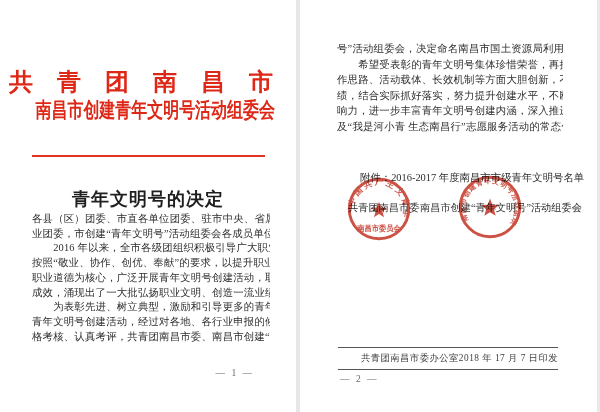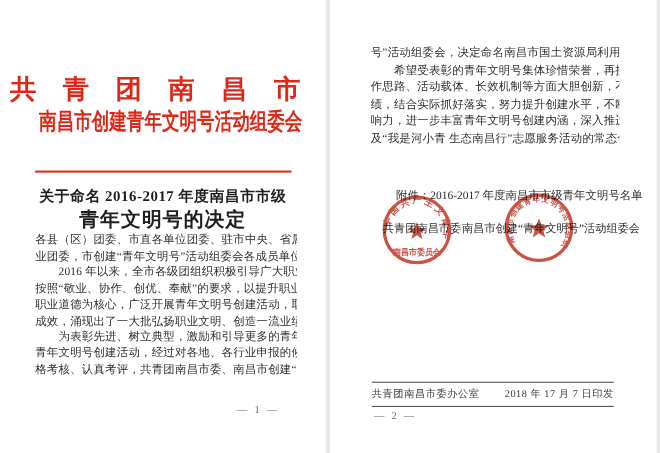--- a/index.html
+++ b/index.html
@@ -43,32 +43,31 @@
   .sig-date{top:216px;left:148px;letter-spacing:1px;}
 
   .seal{mix-blend-mode:multiply;opacity:0.88;}
   .seal-left{top:176px;left:46px;width:66px;height:66px;}
   .seal-right{top:174px;left:157px;width:66px;height:66px;}
 
   .ftr-rule{left:38px;width:220px;height:1px;background:#555;}
   .ftr-rule1{top:347px;}
   .ftr-rule2{top:369px;}
   .ftr-text{top:352px;left:38px;width:220px;font-size:9.3px;color:#3c3c3c;
-            display:flex;justify-content:space-between;letter-spacing:0.5px;}
+            display:flex;justify-content:flex-end;letter-spacing:0.5px;}
 </style>
 </head>
 <body>
 
 <div class="screen">
 
   <div class="page page-left">
     <div class="abs center hdr1">共 青 团 南 昌 市 委</div>
     <div class="abs center hdr2">南昌市创建青年文明号活动组委会</div>
     <div class="abs redrule"></div>
-    <div class="abs center title1">关于命名 2016-2017 年度南昌市市级</div>
     <div class="abs center title2">青年文明号的决定</div>
 
     <div class="abs bodyblock bodyblock-l">
       <div class="line">各县（区）团委、市直各单位团委、驻市中央、省属及市属企</div>
       <div class="line">业团委，市创建“青年文明号”活动组委会各成员单位：</div>
       <div class="line">　　2016 年以来，全市各级团组织积极引导广大职业青年集体</div>
       <div class="line">按照“敬业、协作、创优、奉献”的要求，以提升职业技能和</div>
       <div class="line">职业道德为核心，广泛开展青年文明号创建活动，取得了明显</div>
       <div class="line">成效，涌现出了一大批弘扬职业文明、创造一流业绩的优秀青</div>
       <div class="line">　　为表彰先进、树立典型，激励和引导更多的青年踊跃投身</div>

